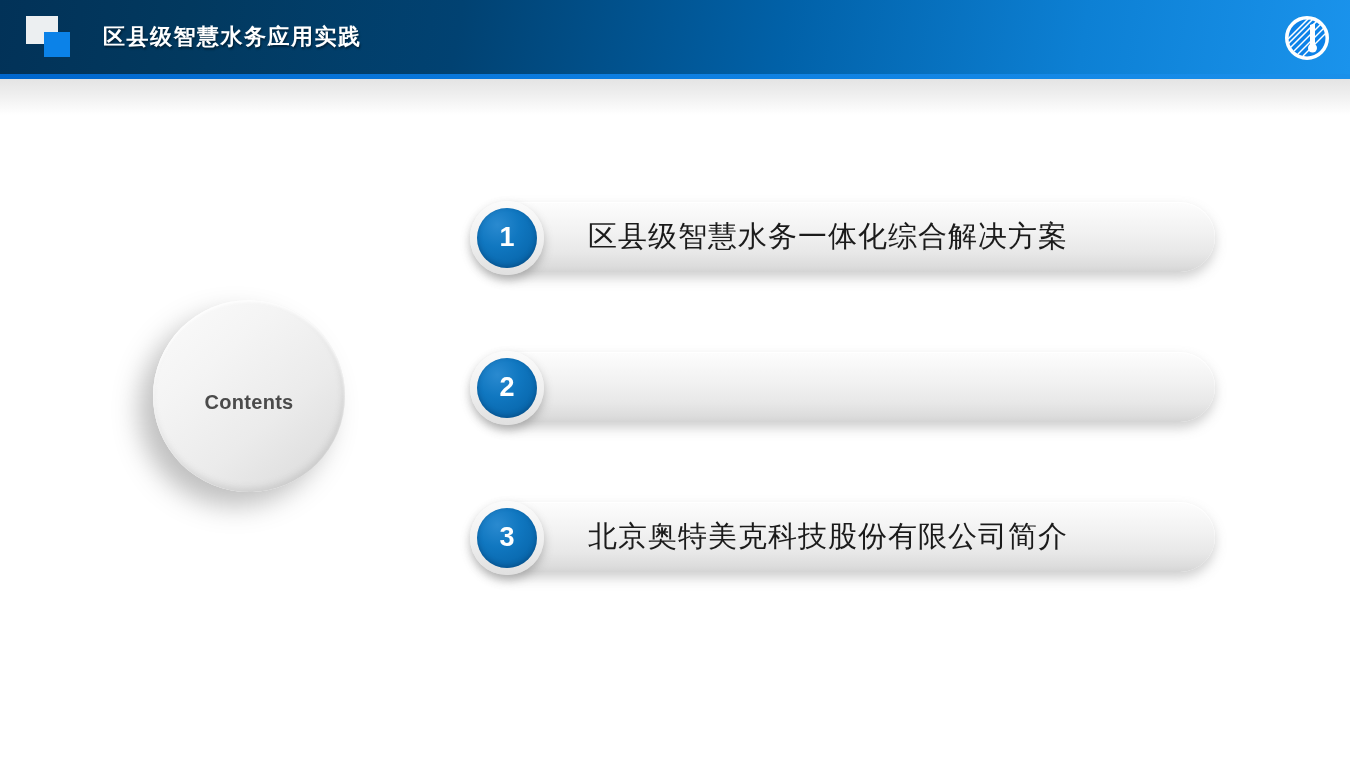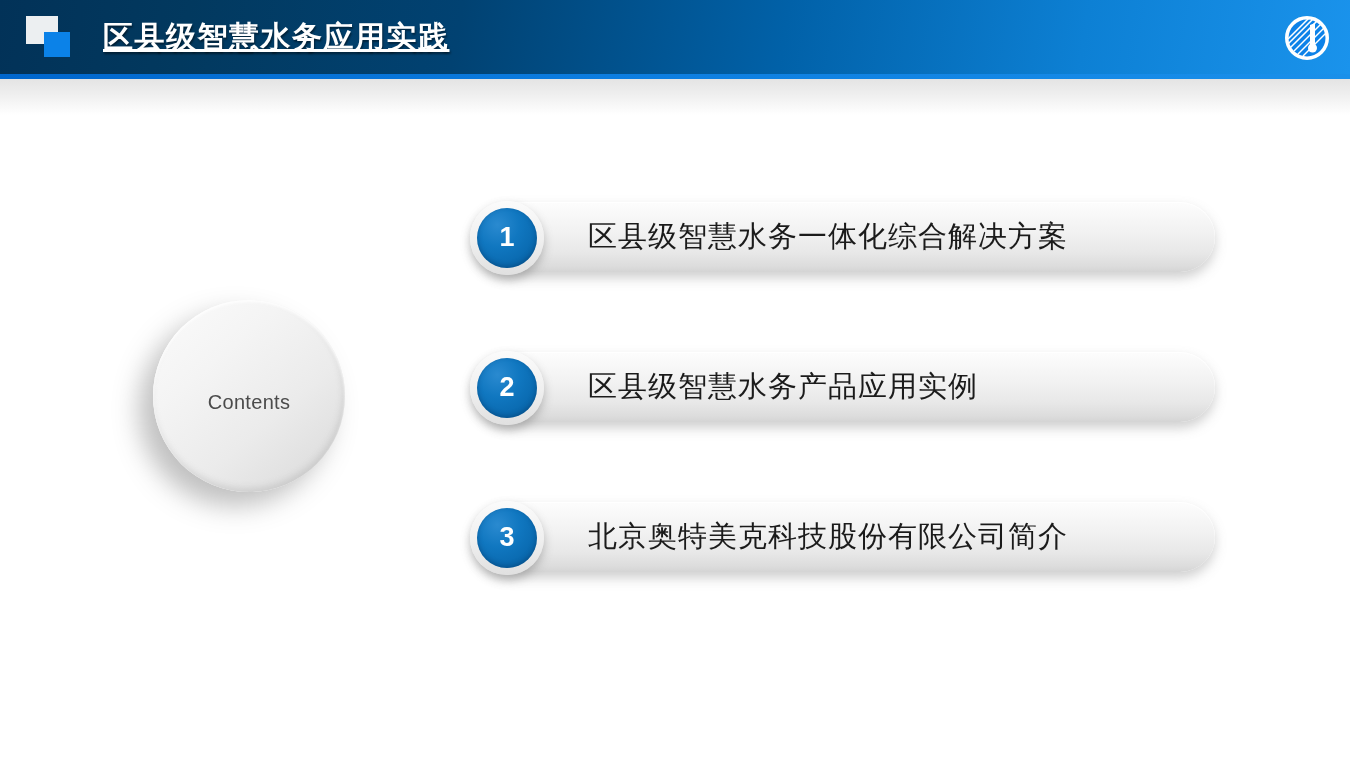--- a/index.html
+++ b/index.html
@@ -67,28 +67,27 @@
   .brand-mark .sq-blue {
     position: absolute;
     left: 18px; top: 16px;
     width: 26px; height: 25px;
     background: #0b82e8;
   }
 
   .header-title {
     position: absolute;
     left: 103px; top: 16px;
-    font-size: 30px;
+    font-size: 22px;
     font-weight: bold;
     color: #ffffff;
     letter-spacing: 1.5px;
     line-height: 42px;
     text-shadow: 1px 2px 2px rgba(0,0,0,0.45);
     white-space: nowrap;
-    text-decoration: underline;
   }
 
   
   .logo {
     position: absolute;
     right: 16px; top: 13px;
     height: 50px;
     display: flex;
     align-items: center;
   }
@@ -140,21 +139,21 @@
     font-size: 34px;
     font-weight: bold;
     color: #1468b8;
     letter-spacing: 12px;
     text-indent: 12px;
     line-height: 1.15;
   }
   .contents-en {
     margin-top: 12px;
     font-size: 20px;
-    font-weight: normal;
+    font-weight: bold;
     color: #4b4b4b;
     letter-spacing: 0.3px;
   }
 
   
   .agenda {
     position: absolute;
     left: 470px; top: 196px;
     width: 760px;
     height: 420px;
@@ -276,21 +275,20 @@
     <div class="agenda-row r1">
       <div class="pill"></div>
       <div class="pill-label">区县级智慧水务一体化综合解决方案</div>
       <div class="num-badge">
         <div class="num-inner">1</div>
       </div>
     </div>
 
     <div class="agenda-row r2">
       <div class="pill"></div>
-      <div class="pill-label">区县级智慧水务产品应用实例</div>
       <div class="num-badge">
         <div class="num-inner">2</div>
       </div>
     </div>
 
     <div class="agenda-row r3">
       <div class="pill"></div>
       <div class="pill-label">北京奥特美克科技股份有限公司简介</div>
       <div class="num-badge">
         <div class="num-inner">3</div>

